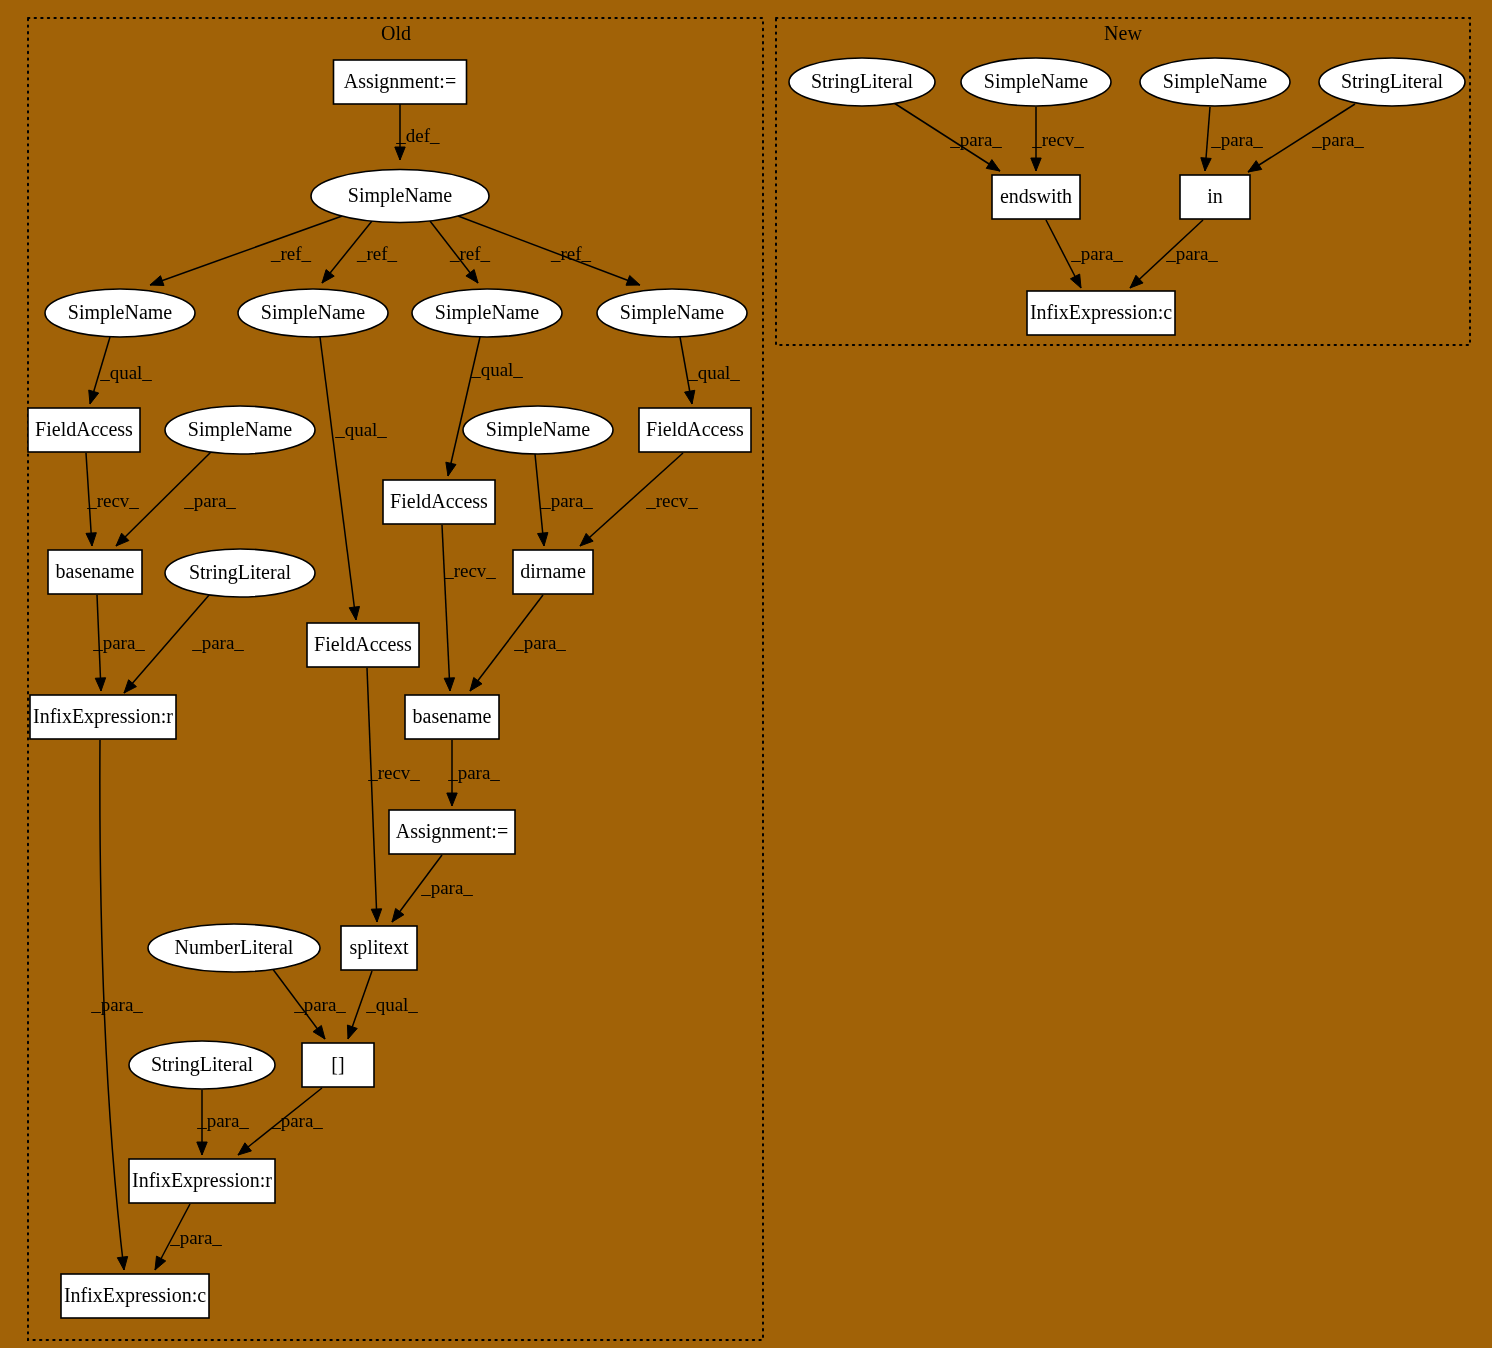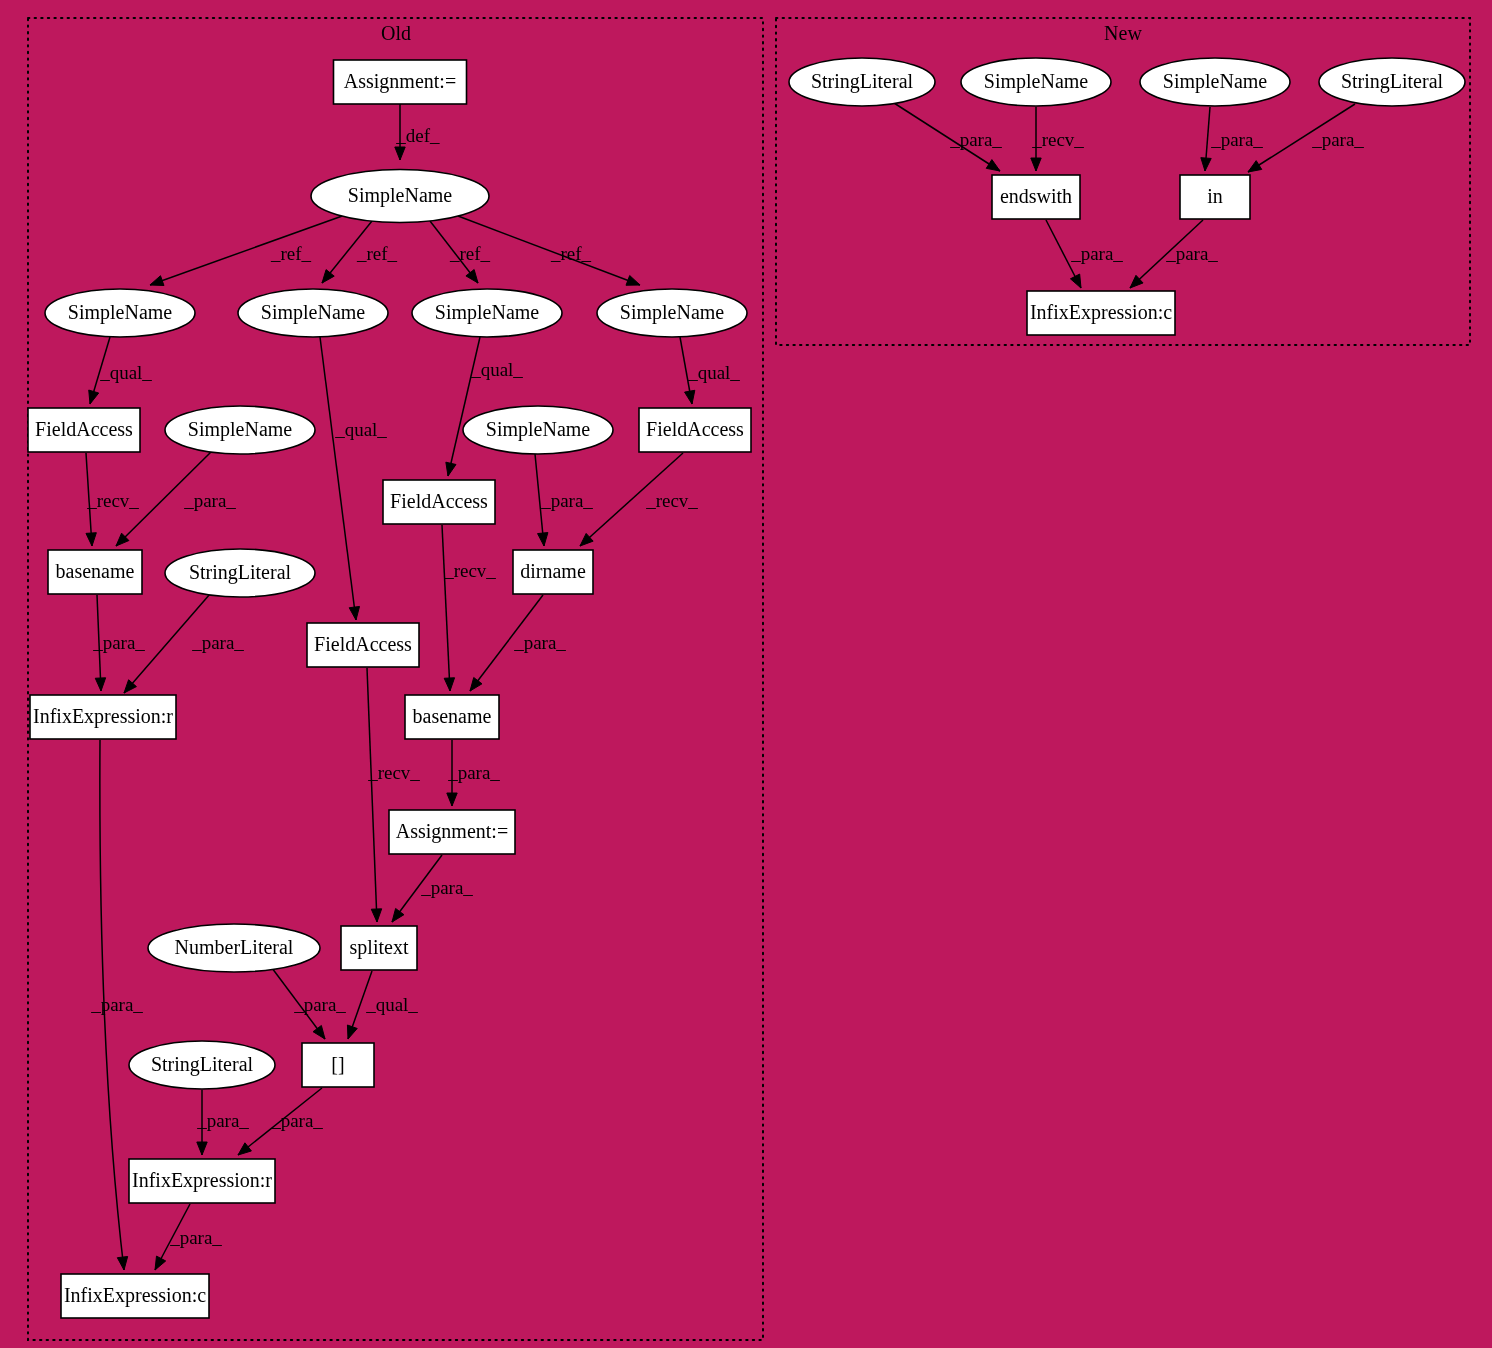--- a/index.html
+++ b/index.html
@@ -7,21 +7,21 @@
     padding: 0;
     background: #ffffff;
   }
   body {
     font-family: "Liberation Serif", "DejaVu Serif", serif;
   }
   #canvas {
     position: relative;
     width: 1492px;
     height: 1348px;
-    background: #be185d;
+    background: #a16207;
     overflow: hidden;
   }
   svg#graph {
     position: absolute;
     top: 0;
     left: 0;
     width: 1492px;
     height: 1348px;
   }
   .cluster-rect {

